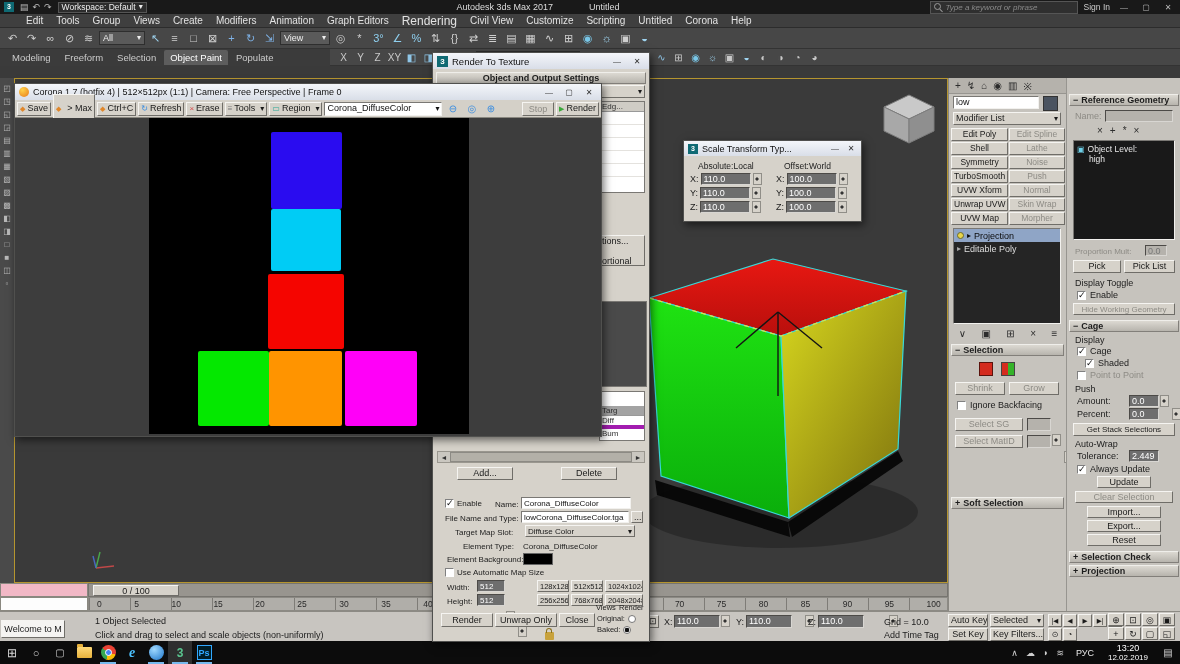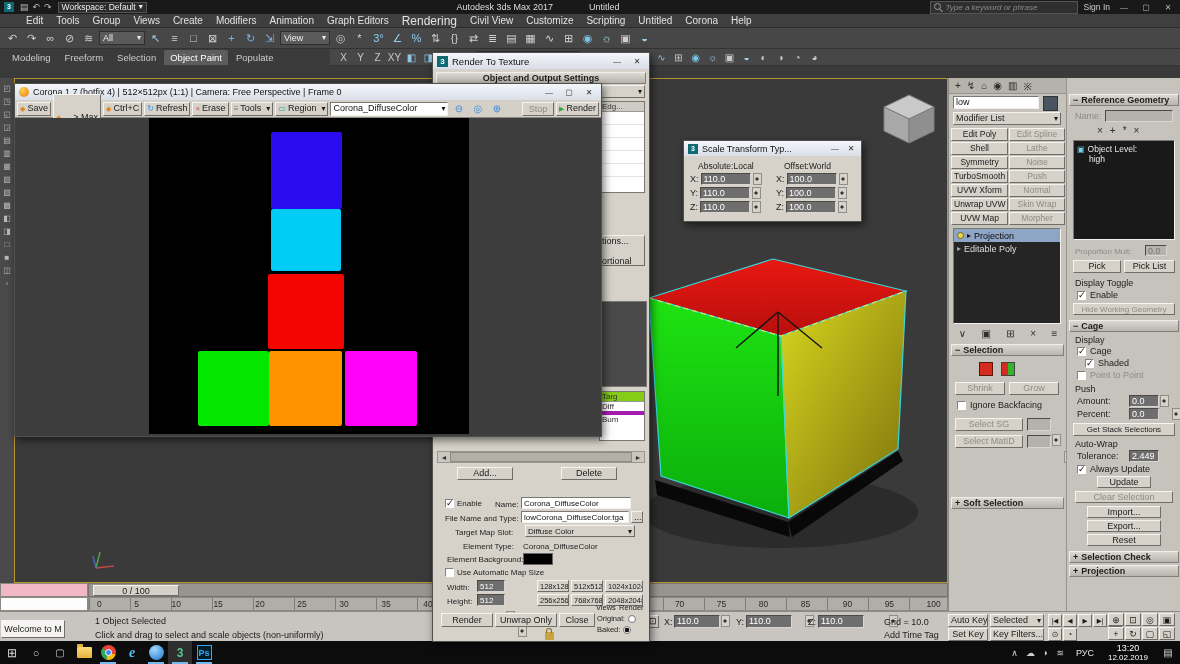--- a/index.html
+++ b/index.html
@@ -426,21 +426,21 @@
       <div style="border-bottom:1px solid #e4e2de;height:12px;"></div>
       <div style="border-bottom:1px solid #e4e2de;height:12px;"></div>
       <div style="border-bottom:1px solid #e4e2de;height:12px;"></div>
       <div style="border-bottom:1px solid #e4e2de;height:12px;"></div>
       <div style="border-bottom:1px solid #e4e2de;height:12px;"></div>
     </div>
     <div class="b abs" style="left:166px;top:182px;width:46px;height:31px;text-align:left;">tions...</div>
     <span class="lbl abs" style="left:164px;top:203px;">portional</span>
     <div class="abs" style="left:166px;top:248px;width:46px;height:84px;background:#4a4a4a;border:1px solid #7a7874;"></div>
     <div class="abs" style="left:166px;top:338px;width:46px;height:50px;background:#fff;border:1px solid #7a7874;box-sizing:border-box;font-size:8px;color:#333;">
-      <div style="background:#84cc16;border-bottom:1px solid #999;padding:0 2px;">Targ</div>
+      <div style="background:#a3a3a3;border-bottom:1px solid #999;padding:0 2px;margin-top:14px;">Targ</div>
       <div style="padding:0 2px;border-bottom:4px solid #a21caf;">Diff</div>
       <div style="padding:0 2px;">Bum</div>
     </div>
     
     <div class="abs flex" style="left:4px;top:398px;width:208px;height:12px;background:#cac7c0;border:1px solid #9a978f;box-sizing:border-box;">
       <span style="width:12px;text-align:center;font-size:7px;color:#333;">◄</span>
       <span style="flex:1;height:10px;background:#b3b0a8;border:1px solid #8c8a84;box-sizing:border-box;"></span>
       <span style="width:12px;text-align:center;font-size:7px;color:#333;">►</span>
     </div>
     <div class="b abs" style="left:24px;top:414px;width:56px;height:13px;">Add...</div>
@@ -545,21 +545,21 @@
       <span style="flex:1;"></span>
       <span class="cap">—</span>
       <span class="cap">▢</span>
       <span class="cap">✕</span>
     </div>
     <div class="flex" style="height:17px;background:#d4d0c8;gap:2px;padding:0 2px;border-bottom:1px solid #8a8880;">
       <span class="b flex" style="height:14px;gap:2px;">
           <i style="font-style:normal;color:#e0872a;font-size:7px;">◆</i>
           <span>Save</span>
         </span>
-      <span class="b flex" style="height:30px;gap:12px;align-items:flex-end;">
+      <span class="b flex" style="height:30px;gap:6px;">
           <i style="font-style:normal;color:#e0872a;font-size:7px;">◆</i>
           <span>&gt; Max</span>
         </span>
       <span class="b flex" style="height:14px;gap:2px;">
           <i style="font-style:normal;color:#e0872a;font-size:7px;">◆</i>
           <span>Ctrl+C</span>
         </span>
       <span class="b flex" style="height:14px;gap:2px;">
           <i style="font-style:normal;color:#3b8de0;font-size:8px;">↻</i>
           <span>Refresh</span>

